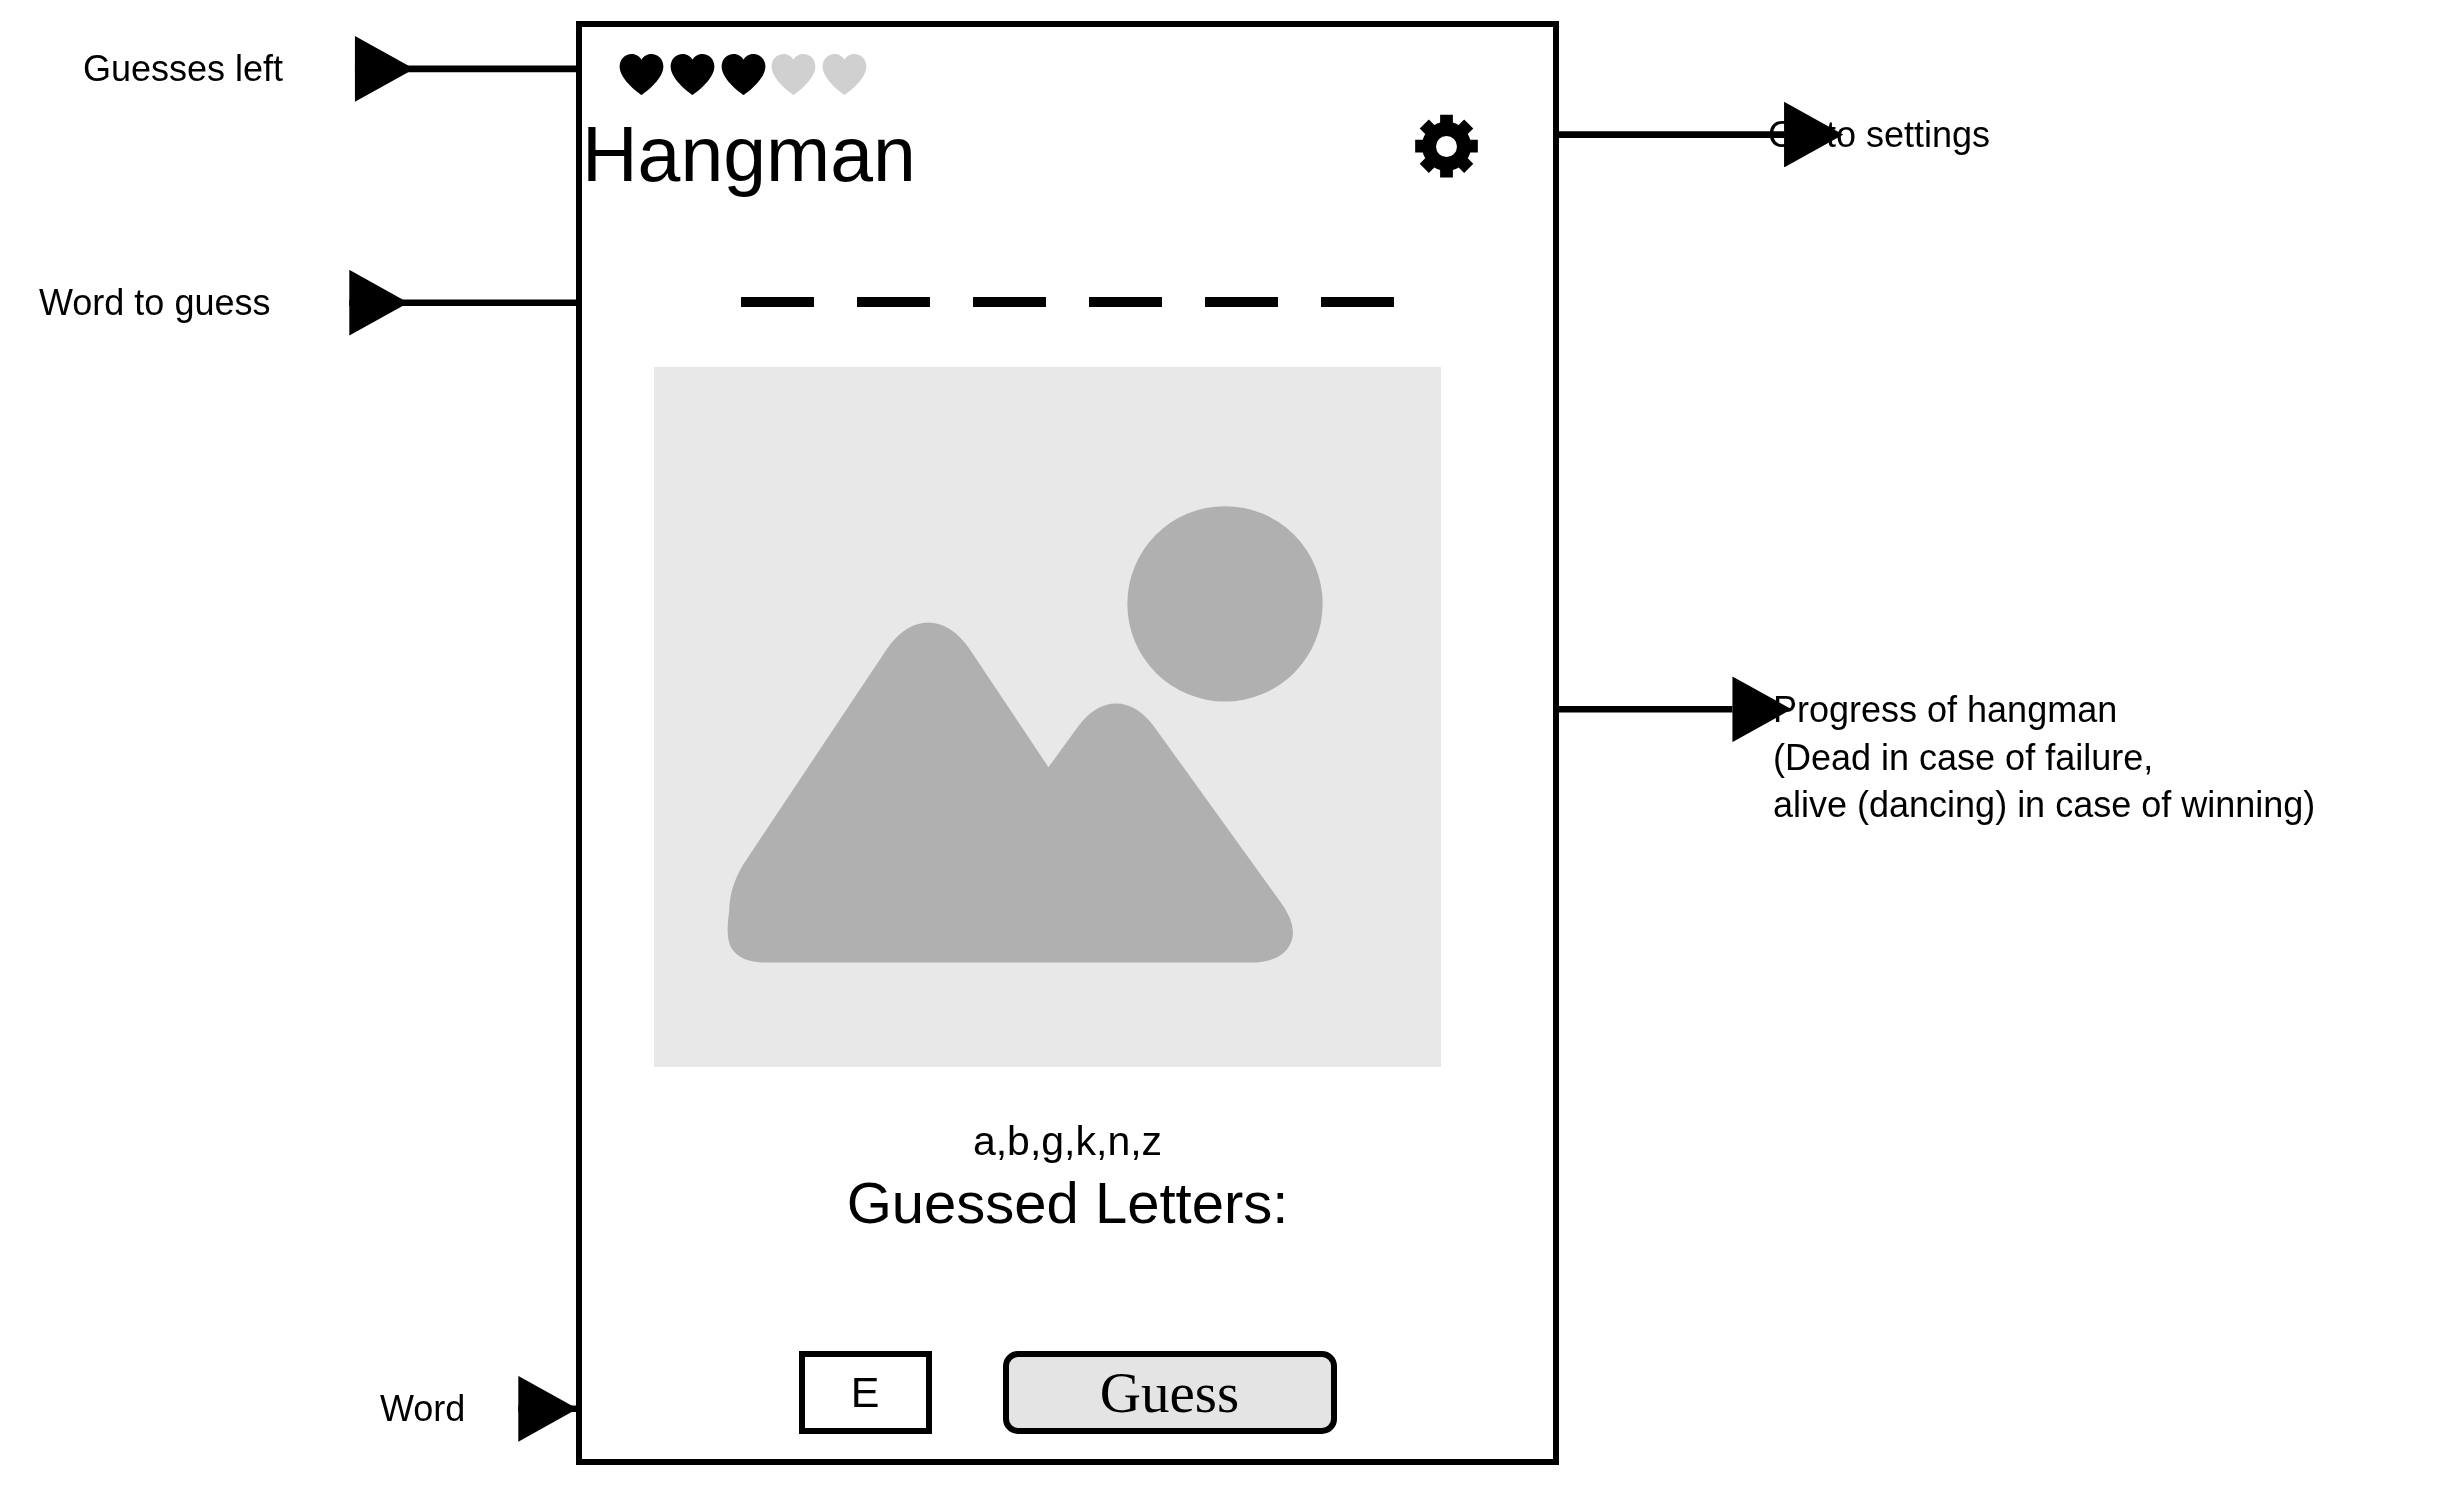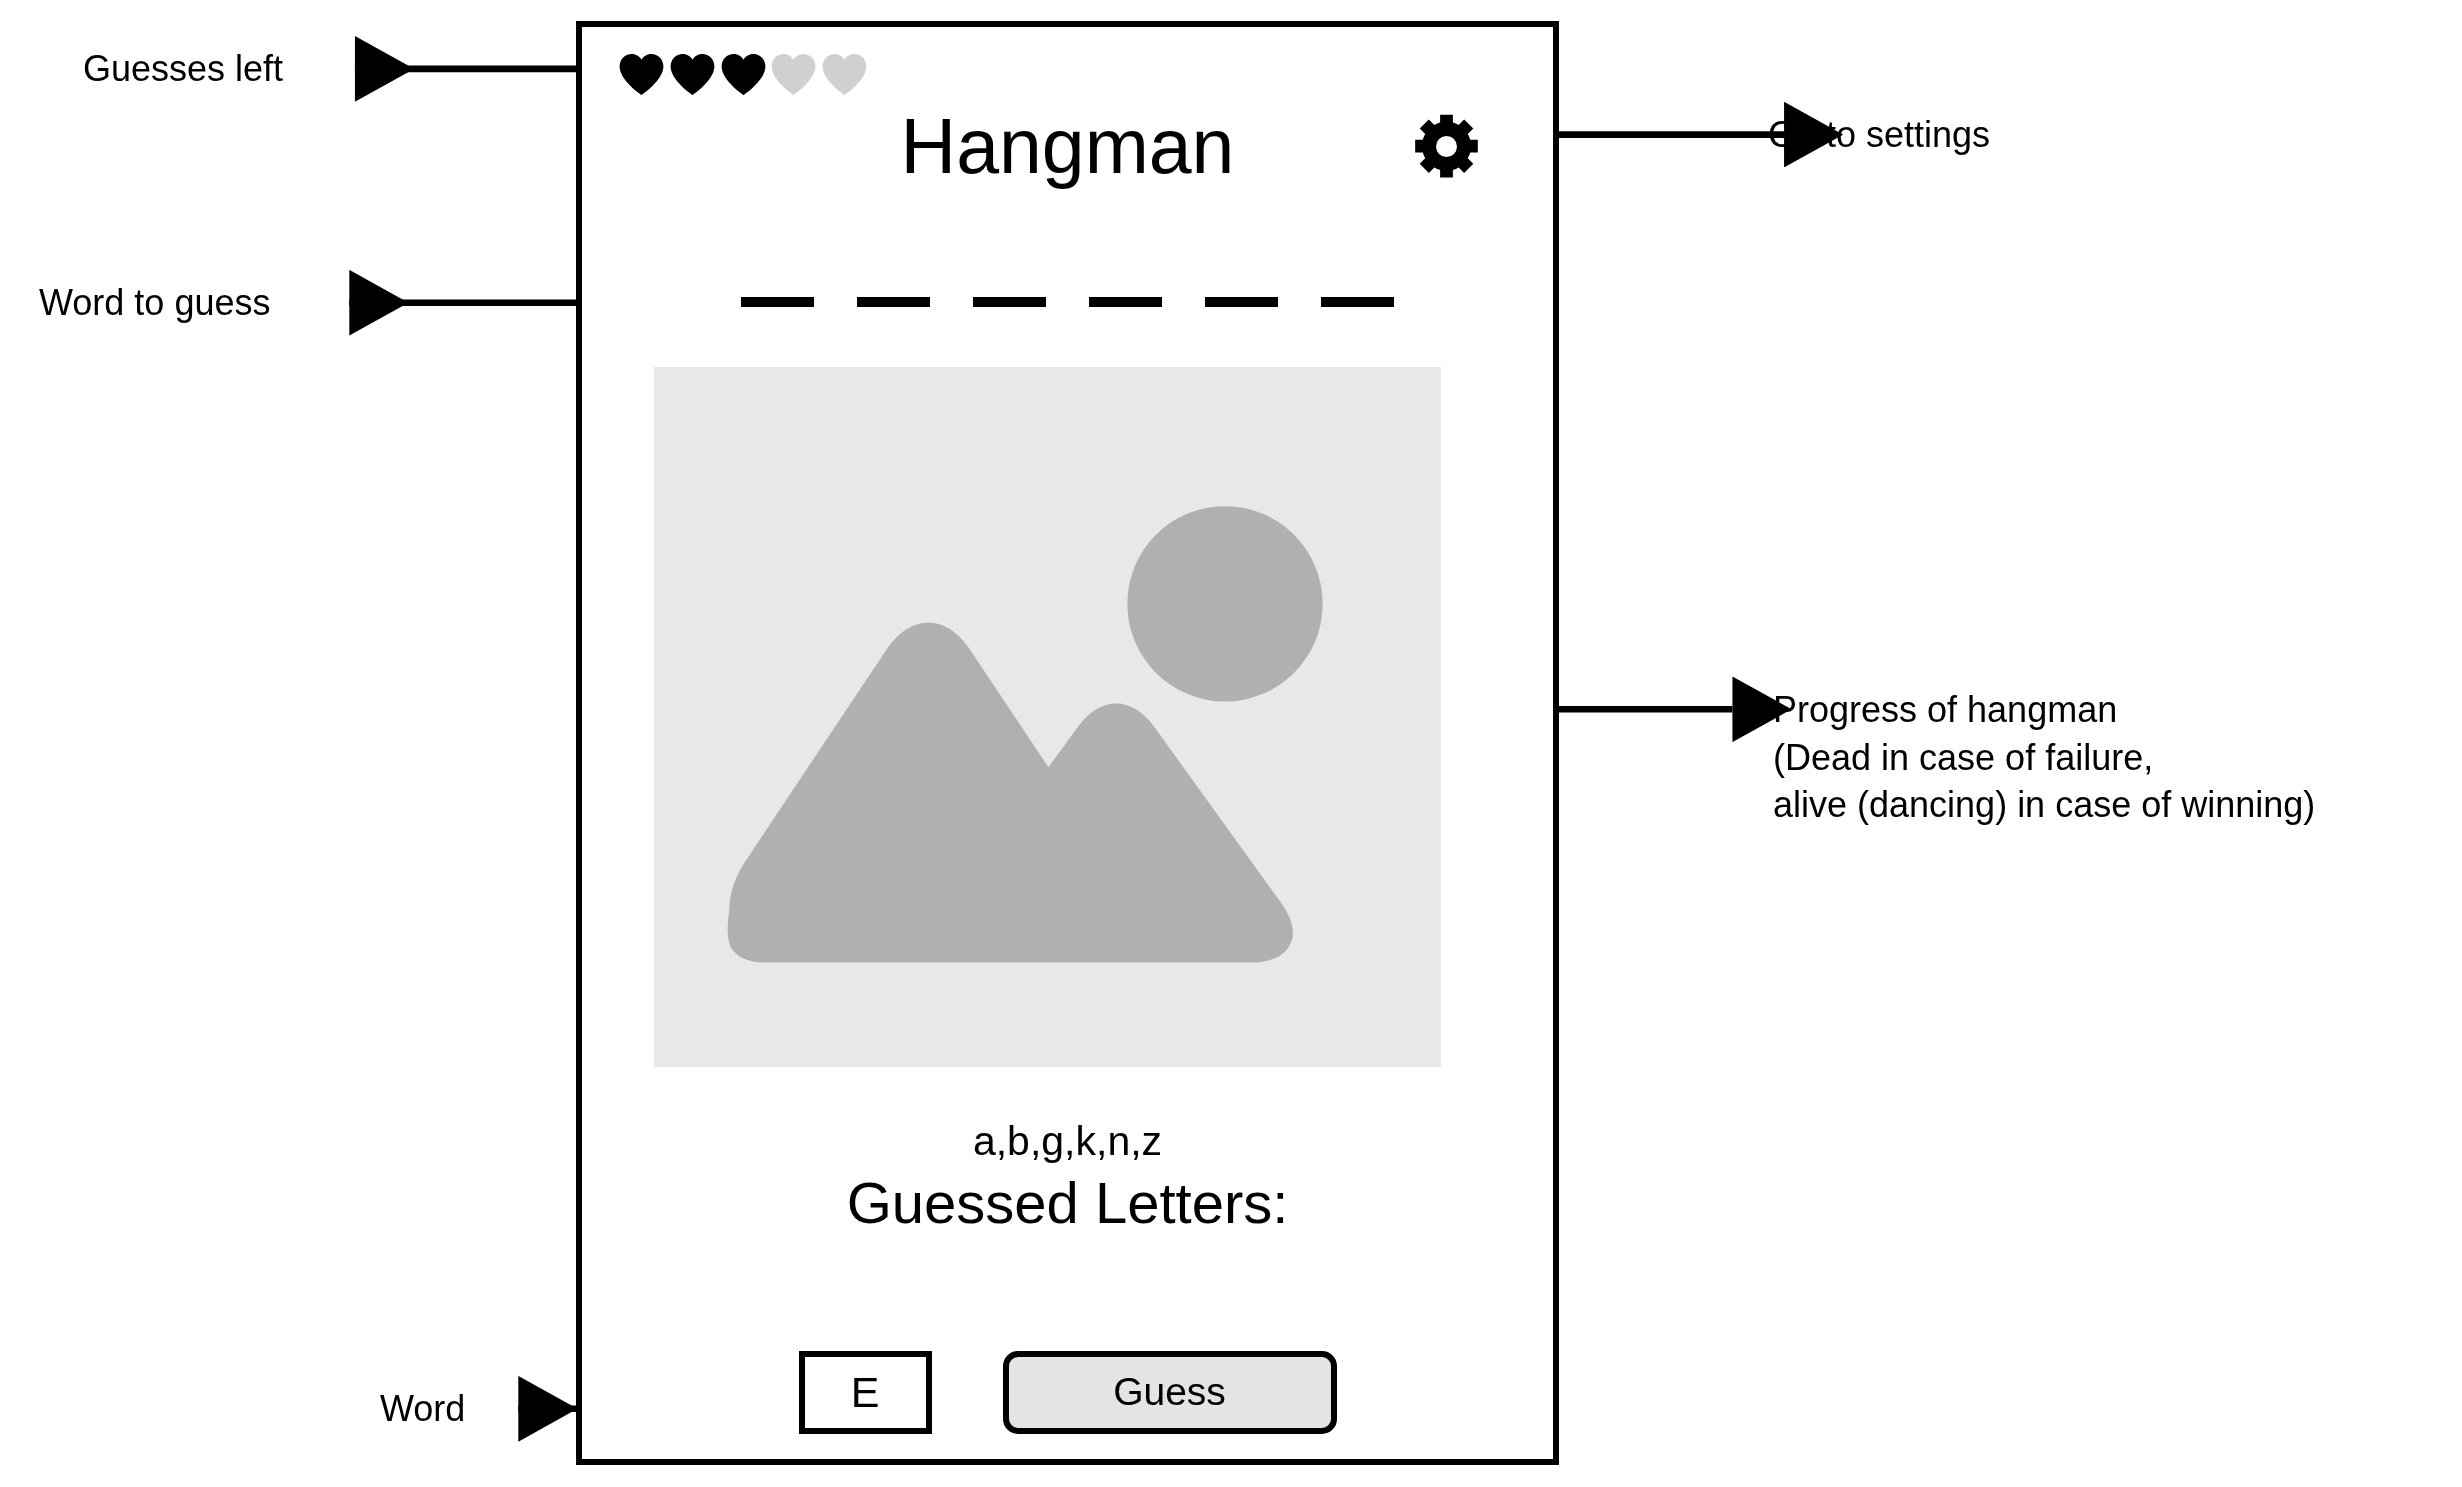--- a/index.html
+++ b/index.html
@@ -72,23 +72,23 @@
   #title-row {
     position: absolute;
     left: 0;
     top: 68px;
     width: 100%;
     height: 103px;
   }
   #app-title {
     position: absolute;
     left: 0;
-    top: 4px;
-    width: 100%;
-    text-align: center;
+    top: 12px;
+    width: 100%;
+    text-align: left;
     font-size: 77px;
     line-height: 94px;
     color: #000000;
     font-weight: 400;
   }
   #gear-btn {
     position: absolute;
     left: 828px;
     top: 15px;
     width: 73px;
@@ -170,22 +170,22 @@
     align-items: center;
     justify-content: center;
   }
   #guess-button {
     width: 334px;
     height: 83px;
     border: 6.6px solid #000000;
     border-radius: 15px;
     box-sizing: border-box;
     background: #e4e4e4;
-    font-family: Liberation Sans, sans-serif;
-    font-size: 39px;
+    font-family: Liberation Serif, serif;
+    font-size: 57px;
     color: #000000;
     display: flex;
     align-items: center;
     justify-content: center;
   }
 </style>
 </head>
 <body>
 
 <div id="canvas">

